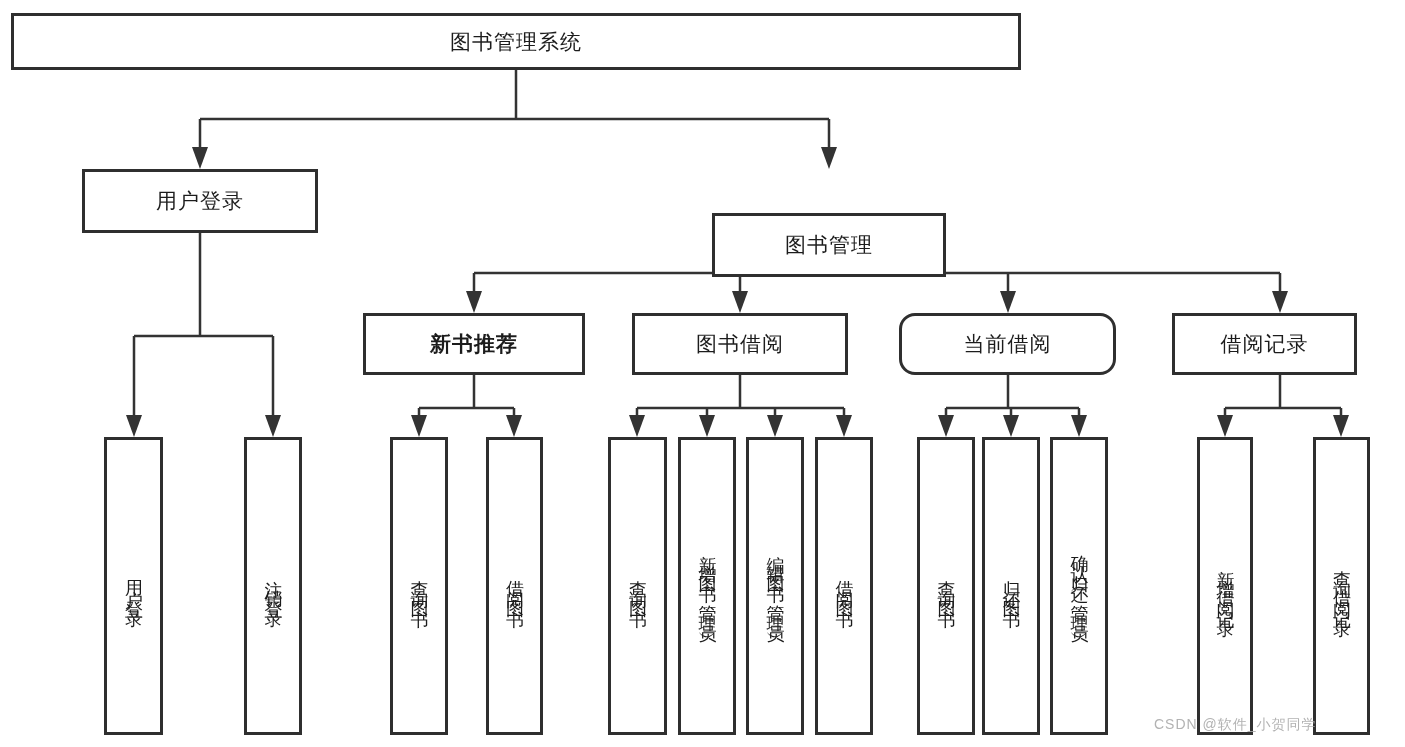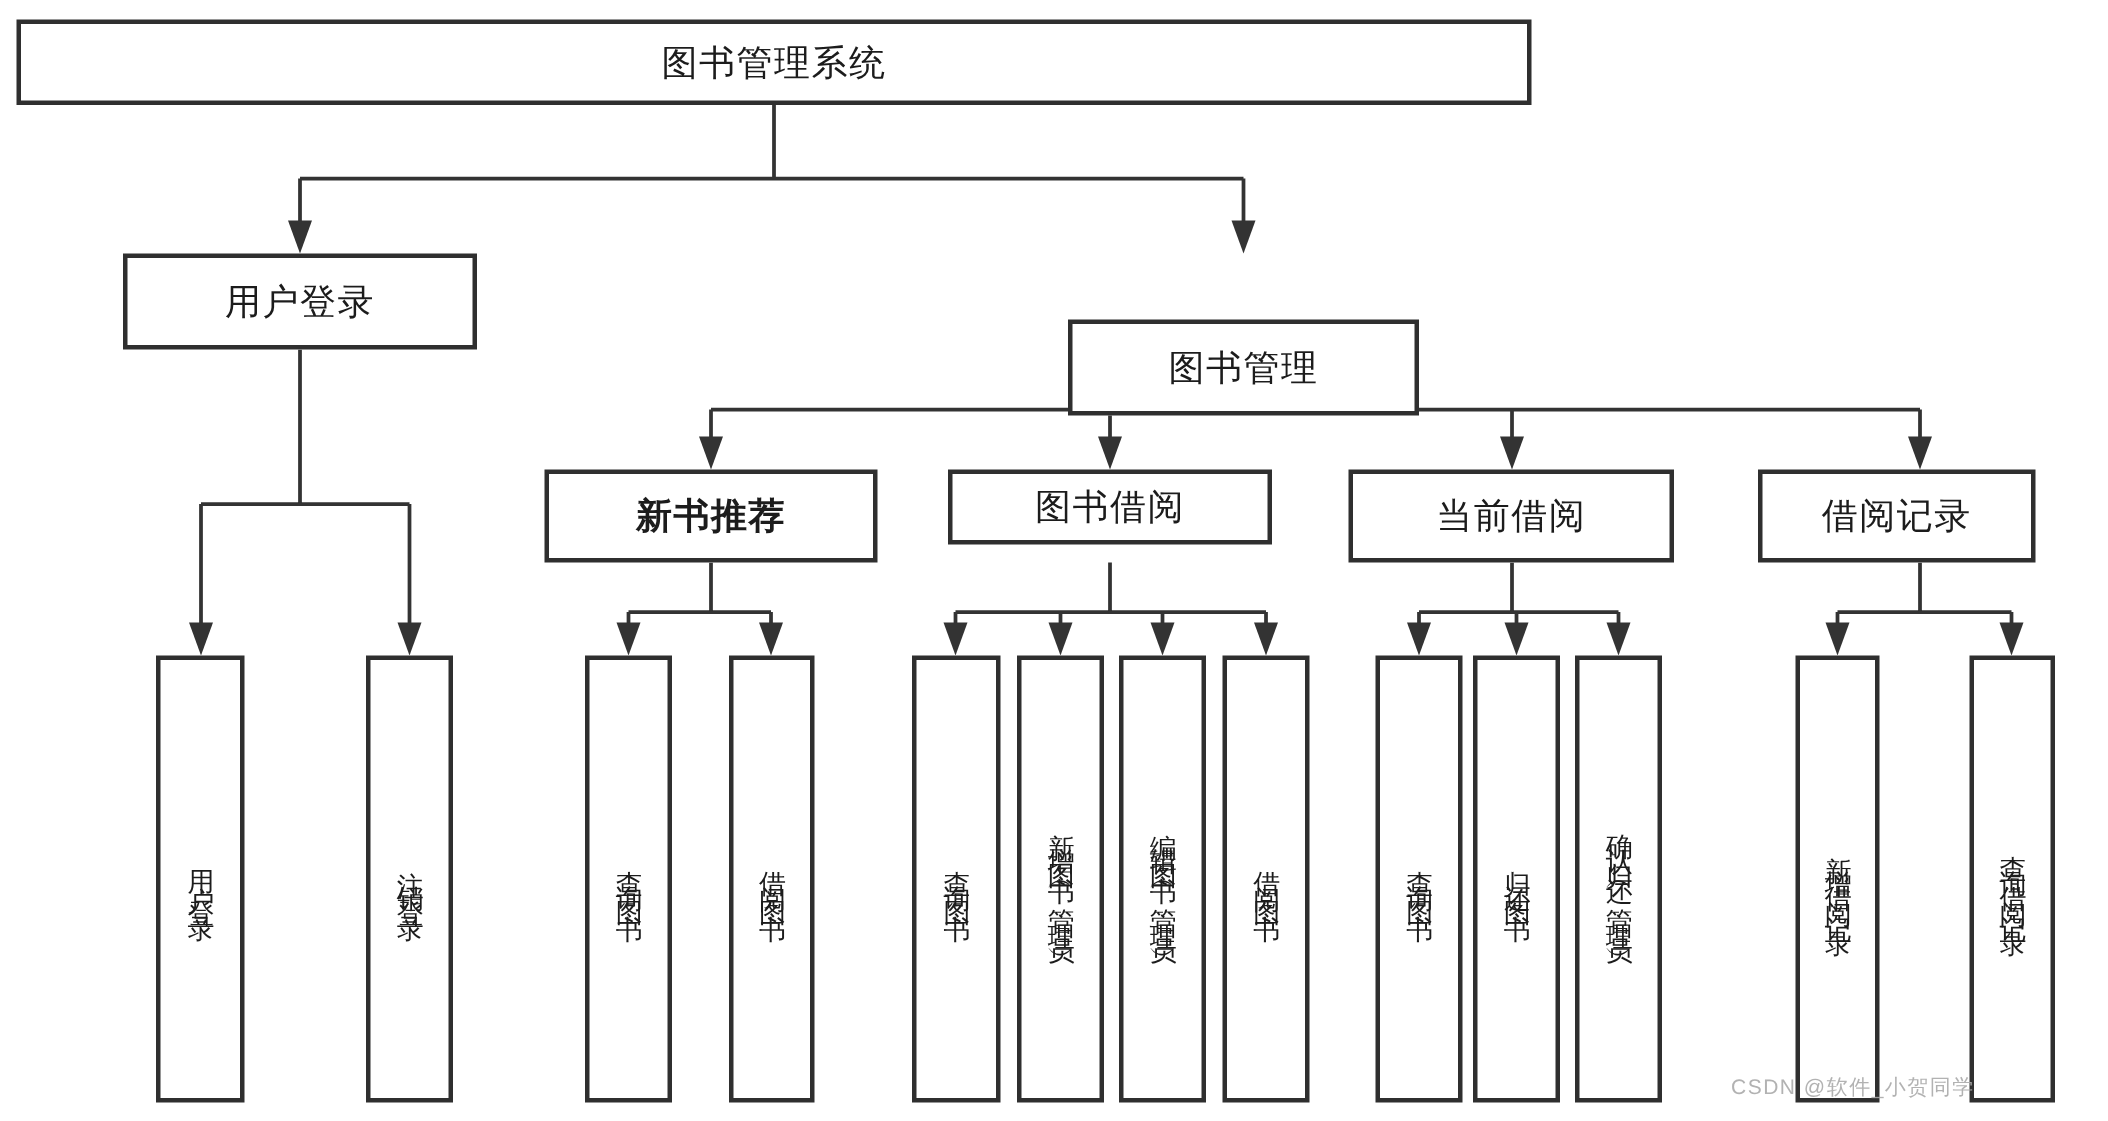--- a/index.html
+++ b/index.html
@@ -21,21 +21,21 @@
     position: absolute;
     background: #ffffff;
     border: 3px solid #2f2f2f;
     box-sizing: border-box;
     display: flex;
     align-items: center;
     justify-content: center;
     color: #1c1c1c;
     z-index: 2;
   }
-  .box.h { font-size: 24px; letter-spacing: 1px; white-space: nowrap; }
+  .box.h { font-size: 21px; letter-spacing: 1px; white-space: nowrap; }
   .box.v .vtext {
     writing-mode: vertical-rl;
     text-orientation: mixed;
     font-size: 18px;
     letter-spacing: 10px;
     line-height: 1.05;
     white-space: nowrap;
   }
   #watermark {
     position: absolute;
@@ -92,24 +92,24 @@
   <div class="box h" style="left:82px; top:169px; width:236px; height:64px;">
     <span>用户登录</span>
   </div>
   <div class="box h" style="left:712px; top:169px; width:234px; height:64px;margin-top:44px;">
     <span>图书管理</span>
   </div>
 
   <div class="box h" style="left:363px; top:313px; width:222px; height:62px;font-weight:bold;">
     <span>新书推荐</span>
   </div>
-  <div class="box h" style="left:632px; top:313px; width:216px; height:50px;">
+  <div class="box h" style="left:632px; top:313px; width:216px; height:62px;">
     <span>图书借阅</span>
   </div>
-  <div class="box h" style="left:899px; top:313px; width:217px; height:62px;">
+  <div class="box h" style="left:899px; top:313px; width:217px; height:62px;border-radius:16px;">
     <span>当前借阅</span>
   </div>
   <div class="box h" style="left:1172px; top:313px; width:185px; height:62px;">
     <span>借阅记录</span>
   </div>
 
   <div class="box v" style="left:104px; top:437px; width:59px; height:298px;">
     <span class="vtext">用户登录</span>
   </div>
   <div class="box v" style="left:244px; top:437px; width:58px; height:298px;">

